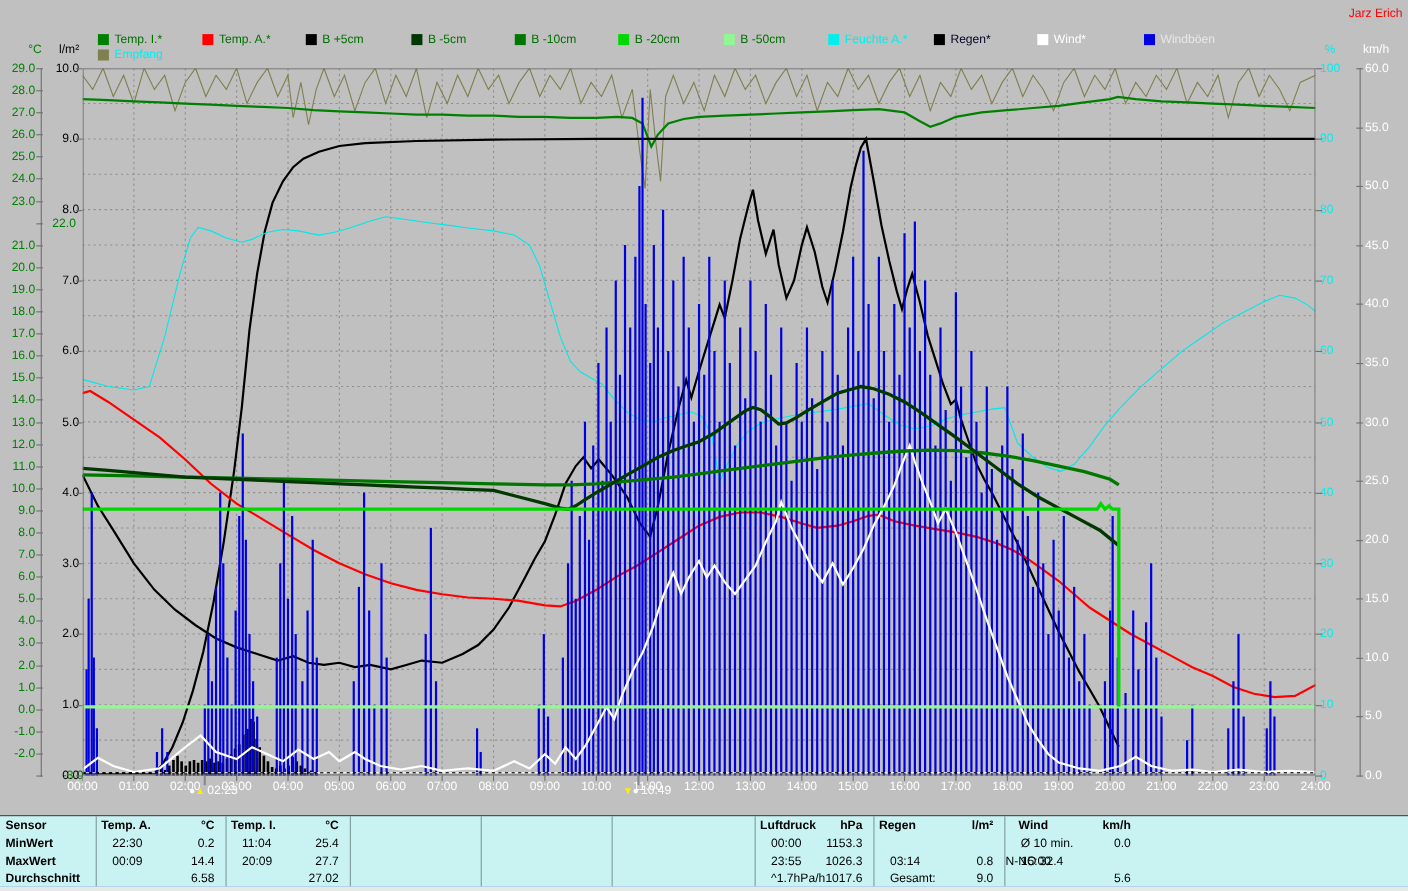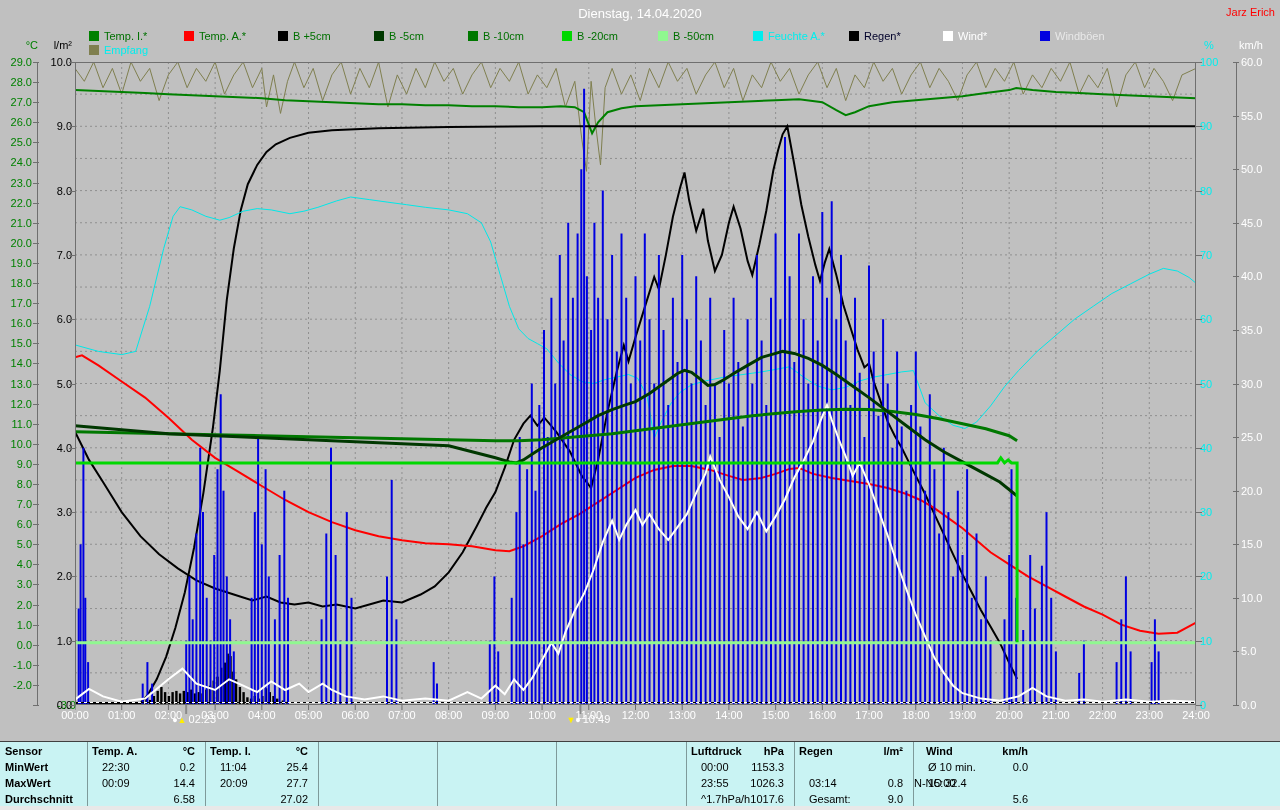--- a/index.html
+++ b/index.html
@@ -31,21 +31,20 @@
          border-top:1px solid #404040;border-bottom:2px solid #3b82f6;font-size:11px;color:#000;}
   .sep{position:absolute;top:0;width:1px;height:64px;background:#7e9a9a;}
   .cell{position:absolute;height:15px;line-height:15px;white-space:nowrap;}
   .bold{font-weight:bold;}
   #bottomstrip{left:0;top:806px;width:1280px;height:4px;background:#e8e8e8;}
 </style>
 </head>
 <body>
 
 <div id="screen">
-  <div class="abs" id="title">Dienstag, 14.04.2020</div>
   <div class="abs" id="author">Jarz Erich</div>
   <div class="abs unit" id="unit-c">°C</div>
   <div class="abs unit" id="unit-lm2">l/m²</div>
   <div class="abs unit" id="unit-pct">%</div>
   <div class="abs unit" id="unit-kmh">km/h</div>
   <div id="legend">
       <div class="leg-sq" style="left: 89px; top: 31px; background: rgb(0, 128, 0);"></div>
       <div class="leg-tx" style="left: 104px; top: 30px; color: rgb(0, 112, 0);">Temp. I.*</div>
       <div class="leg-sq" style="left: 184px; top: 31px; background: rgb(255, 0, 0);"></div>
       <div class="leg-tx" style="left: 199px; top: 30px; color: rgb(0, 112, 0);">Temp. A.*</div>
@@ -78,21 +77,21 @@
       <div class="axlbl lblC" style="top: 96.1875px;">27.0</div>
       <div class="tick" style="left: 33px; top: 102.188px; width: 6px;"></div>
       <div class="axlbl lblC" style="top: 116.281px;">26.0</div>
       <div class="tick" style="left: 33px; top: 122.281px; width: 6px;"></div>
       <div class="axlbl lblC" style="top: 136.375px;">25.0</div>
       <div class="tick" style="left: 33px; top: 142.375px; width: 6px;"></div>
       <div class="axlbl lblC" style="top: 156.469px;">24.0</div>
       <div class="tick" style="left: 33px; top: 162.469px; width: 6px;"></div>
       <div class="axlbl lblC" style="top: 176.562px;">23.0</div>
       <div class="tick" style="left: 33px; top: 182.562px; width: 6px;"></div>
-      <div class="axlbl lblC" style="top: 196.656px;">22.0</div>
+      <div class="axlbl lblC" style="top: 196.656px; padding-left: 37px;">22.0</div>
       <div class="tick" style="left: 33px; top: 202.656px; width: 6px;"></div>
       <div class="axlbl lblC" style="top: 216.75px;">21.0</div>
       <div class="tick" style="left: 33px; top: 222.75px; width: 6px;"></div>
       <div class="axlbl lblC" style="top: 236.844px;">20.0</div>
       <div class="tick" style="left: 33px; top: 242.844px; width: 6px;"></div>
       <div class="axlbl lblC" style="top: 256.938px;">19.0</div>
       <div class="tick" style="left: 33px; top: 262.938px; width: 6px;"></div>
       <div class="axlbl lblC" style="top: 277.031px;">18.0</div>
       <div class="tick" style="left: 33px; top: 283.031px; width: 6px;"></div>
       <div class="axlbl lblC" style="top: 297.125px;">17.0</div>

